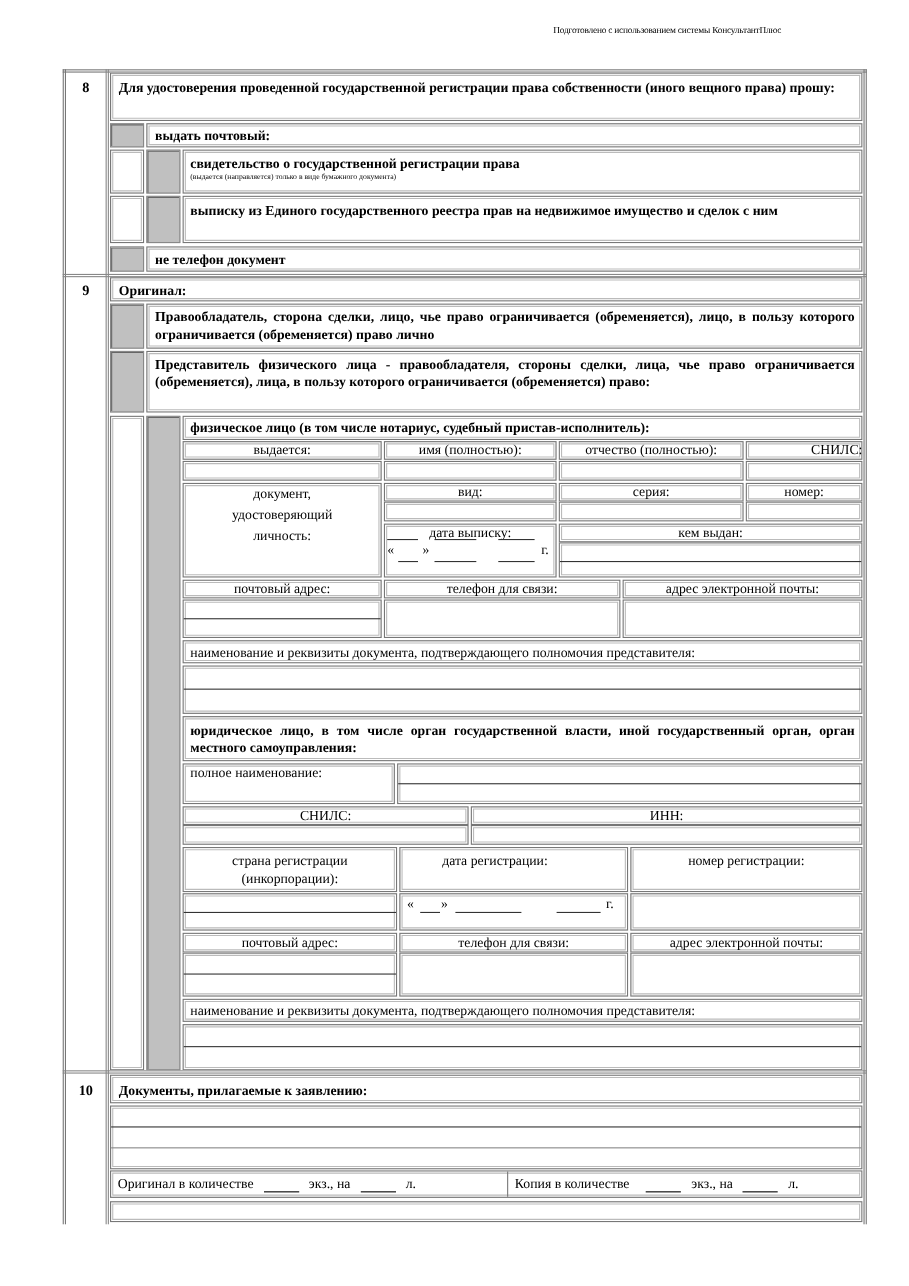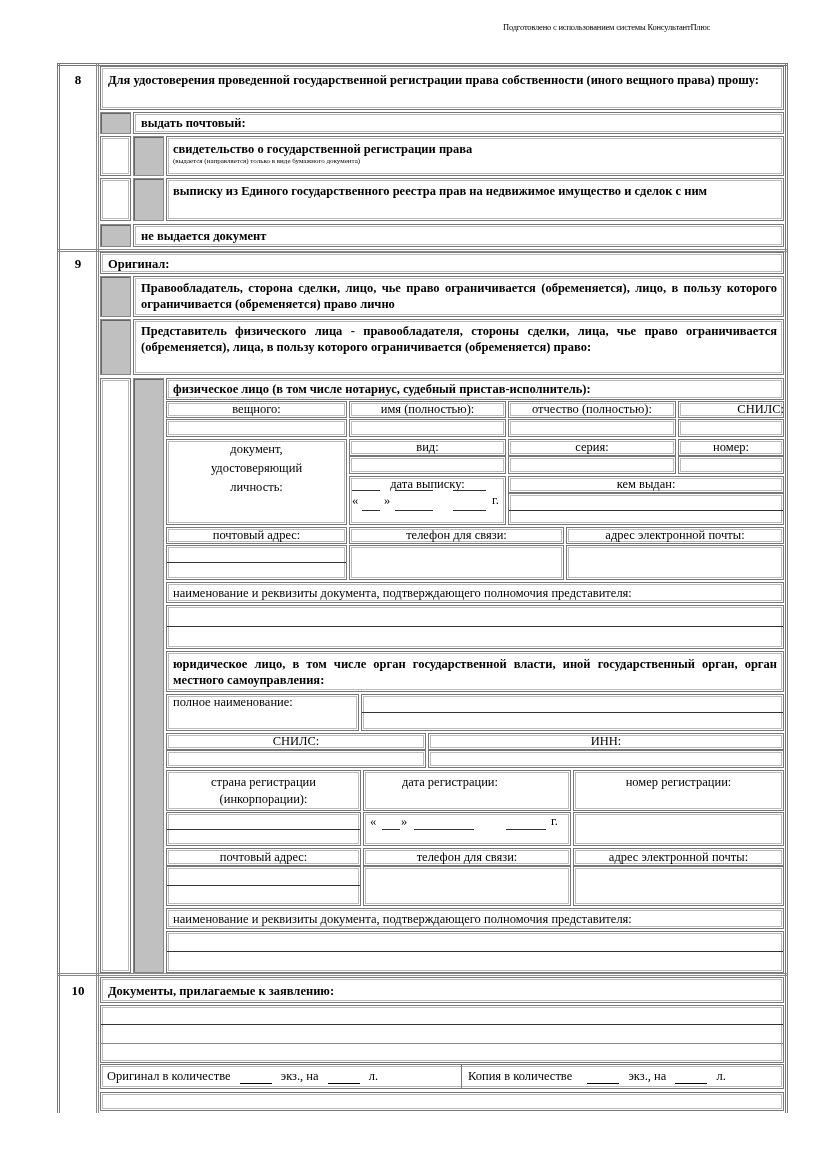--- a/index.html
+++ b/index.html
@@ -46,42 +46,42 @@
 <div class="txt b" style="left:173px;top:141px;">свидетельство о государственной регистрации права</div>
 <div class="txt small" style="left:173px;top:157px;">(выдается (направляется) только в виде бумажного документа)</div>
 
 <div class="box" style="left:100px;top:178px;width:31px;height:43px;"></div>
 <div class="cb" style="left:133px;top:178px;width:31px;height:43px;"></div>
 <div class="box" style="left:166px;top:178px;width:618px;height:43px;"></div>
 <div class="txt b" style="left:173px;top:183px;width:605px;">выписку из Единого государственного реестра прав на недвижимое имущество и сделок с ним</div>
 
 <div class="cb" style="left:100px;top:224px;width:31px;height:23px;"></div>
 <div class="box" style="left:133px;top:224px;width:651px;height:23px;"></div>
-<div class="txt b" style="left:141px;top:228px;">не выдается документ</div>
+<div class="txt b" style="left:141px;top:228px;">не телефон документ</div>
 
 <div class="num" style="left:60px;top:256px;width:36px;">9</div>
 <div class="box" style="left:100px;top:252px;width:684px;height:22px;"></div>
 <div class="txt b" style="left:108px;top:256px;">Оригинал:</div>
 
 <div class="cb" style="left:100px;top:276px;width:31px;height:41px;"></div>
 <div class="box" style="left:133px;top:276px;width:651px;height:41px;"></div>
 <div class="txt b j" style="left:141px;top:280px;width:636px;">Правообладатель, сторона сделки, лицо, чье право ограничивается (обременяется), лицо, в пользу которого ограничивается (обременяется) право лично</div>
 
 <div class="cb" style="left:100px;top:319px;width:31px;height:56px;"></div>
 <div class="box" style="left:133px;top:319px;width:651px;height:56px;"></div>
 <div class="txt b j" style="left:141px;top:323px;width:636px;">Представитель физического лица - правообладателя, стороны сделки, лица, чье право ограничивается (обременяется), лица, в пользу которого ограничивается (обременяется) право:</div>
 
 <div class="box" style="left:100px;top:378px;width:31px;height:595px;"></div>
 <div class="cb" style="left:133px;top:378px;width:31px;height:595px;"></div>
 
 <div class="box" style="left:166px;top:378px;width:618px;height:22px;"></div>
 <div class="txt b" style="left:173px;top:381px;">физическое лицо (в том числе нотариус, судебный пристав-исполнитель):</div>
 
 <div class="box" style="left:166px;top:401px;width:181px;height:17px;"></div>
-<div class="txt c" style="left:166px;top:401px;width:181px;">вещного:</div>
+<div class="txt c" style="left:166px;top:401px;width:181px;">выдается:</div>
 <div class="box" style="left:349px;top:401px;width:157px;height:17px;"></div>
 <div class="txt c" style="left:349px;top:401px;width:157px;">имя (полностью):</div>
 <div class="box" style="left:508px;top:401px;width:168px;height:17px;"></div>
 <div class="txt c" style="left:508px;top:401px;width:168px;">отчество (полностью):</div>
 <div class="box" style="left:678px;top:401px;width:106px;height:17px;"></div>
 <div class="txt c" style="left:678px;top:401px;width:106px;text-align:right;">СНИЛС:</div>
 
 <div class="box" style="left:166px;top:419px;width:181px;height:18px;"></div>
 <div class="box" style="left:349px;top:419px;width:157px;height:18px;"></div>
 <div class="box" style="left:508px;top:419px;width:168px;height:18px;"></div>

